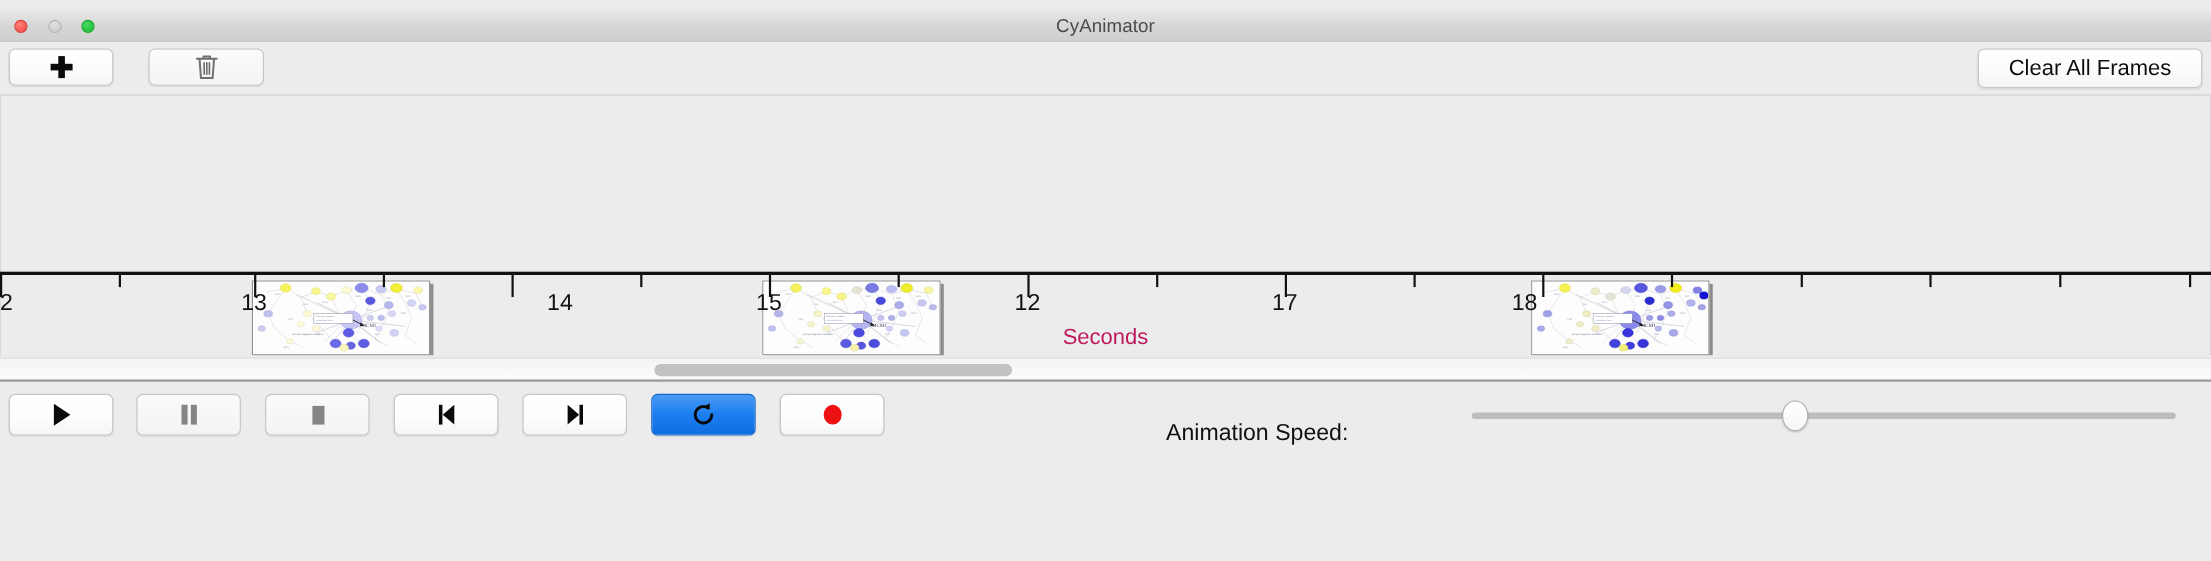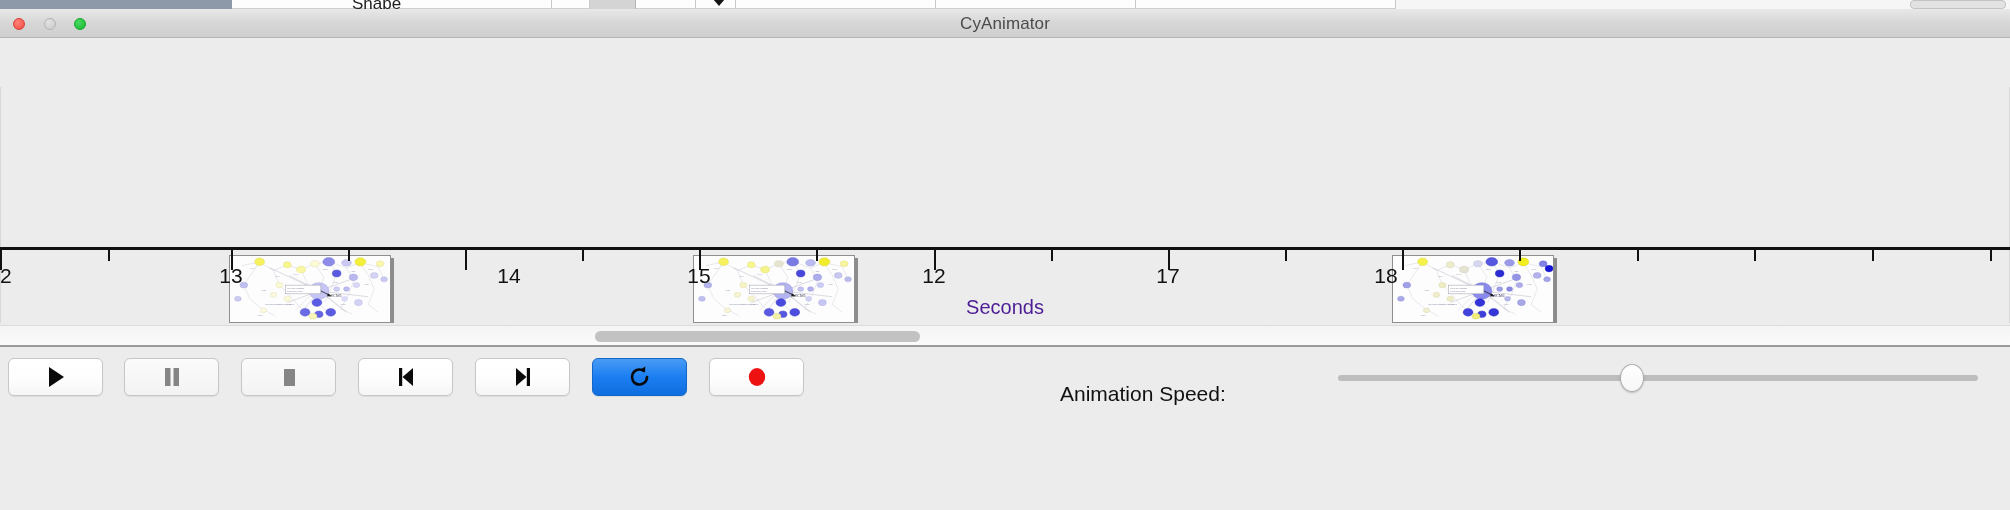--- a/index.html
+++ b/index.html
@@ -96,21 +96,21 @@
   .axis-line { position: absolute; left: 0; top: 7px; width: 2010px; height: 3px; background: #111; }
   .tick { position: absolute; top: 10px; width: 2px; background: #111; }
   .tick.major { height: 20px; }
   .tick.minor { height: 11px; }
   .tick-label {
     position: absolute; top: 24px; font-size: 21px; color: #111;
     transform: translateX(-50%); white-space: nowrap;
   }
   .axis-title {
     position: absolute; top: 56px; width: 2010px; text-align: center;
-    font-size: 20px; color: #4c1d95;
+    font-size: 20px; color: #be185d;
   }
 
   
   .hscroll {
     position: absolute; left: 0; top: 325px; width: 2010px; height: 22px;
     background: linear-gradient(to bottom, #f4f4f4, #fbfbfb);
     border-top: 1px solid #dcdcdc; border-bottom: 2px solid #9a9a9a;
   }
   .hscroll-thumb {
     position: absolute; top: 5px; left: 595px; width: 325px; height: 11px;
@@ -145,42 +145,42 @@
     border-radius: 50%; background: linear-gradient(to bottom,#ffffff,#f6f6f6);
     border: 1px solid #aeaeae; box-shadow: 0 1px 2px rgba(0,0,0,.2); cursor: pointer;
   }
   .glyph { display:block; }
 </style>
 </head>
 <body>
 
 <div id="app">
 
-  <div class="bg-strip">
-    <div class="bg-dark"></div>
-    <div class="bg-cell" style="left:232px;width:320px;"></div>
-    <div class="bg-cell" style="left:552px;width:38px;"></div>
-    <div class="bg-tabgray" style="left:590px;width:46px;"></div>
-    <div class="bg-cell" style="left:636px;width:60px;"></div>
-    <div class="bg-cell" style="left:696px;width:40px;"></div>
-    <div class="bg-caret" style="left:713px;"></div>
-    <div class="bg-cell" style="left:736px;width:200px;"></div>
-    <div class="bg-cell" style="left:936px;width:200px;"></div>
-    <div class="bg-cell" style="left:1136px;width:260px;"></div>
-    <div class="bg-text" style="left:352px;">Shape</div>
-    <div class="bg-scroll" style="left:1910px;width:96px;"></div>
-  </div>
 
   <div class="titlebar">
     <div class="traffic close"></div>
     <div class="traffic min"></div>
     <div class="traffic max"></div>
     <div class="window-title">CyAnimator</div>
   </div>
 
+  <div class="toolbar">
+    <div class="btn btn-add">
+      <span class="plus-icon"></span>
+    </div>
+    <div class="btn btn-del">
+      <svg class="glyph" width="24" height="26" viewBox="0 0 24 26">
+        <path d="M3 5.5 H21" stroke="#6e6e6e" stroke-width="1.8" fill="none" stroke-linecap="round"></path>
+        <path d="M9 5.5 V3.4 h6 V5.5" stroke="#6e6e6e" stroke-width="1.8" fill="none" stroke-linejoin="round"></path>
+        <path d="M5.4 5.5 L6.7 23 h10.6 L18.6 5.5" stroke="#6e6e6e" stroke-width="1.8" fill="none" stroke-linejoin="round"></path>
+        <path d="M9.6 9 V19.5 M12 9 V19.5 M14.4 9 V19.5" stroke="#6e6e6e" stroke-width="1.5" fill="none" stroke-linecap="round"></path>
+      </svg>
+    </div>
+    <div class="btn btn-clear">Clear All Frames</div>
+  </div>
 
   <div class="timeline">
 
     <div class="frame" style="left:228px;">
       <div class="frame-inner">
         <svg class="thumb-svg" viewBox="0 0 162 68" preserveAspectRatio="none">
           <g stroke="#cfcfd8" stroke-width="0.45" fill="none">
             <path d="M12 10 L30 6 M30 6 L22 18 M30 6 L44 15 M44 15 L58 9 M58 9 L72 14 M72 14 L86 8 M86 8 L100 6 M100 6 L118 12 M118 12 L132 7 M132 7 L150 11
                      M22 18 L14 30 M44 15 L50 30 M72 14 L78 28 M86 8 L95 22 M100 6 L108 18 M118 12 L125 26 M132 7 L140 20 M150 11 L156 24
                      M14 30 L20 44 M50 30 L60 40 M78 28 L88 36 M95 22 L90 36 M108 18 L102 34 M125 26 L120 40 M140 20 L146 34

